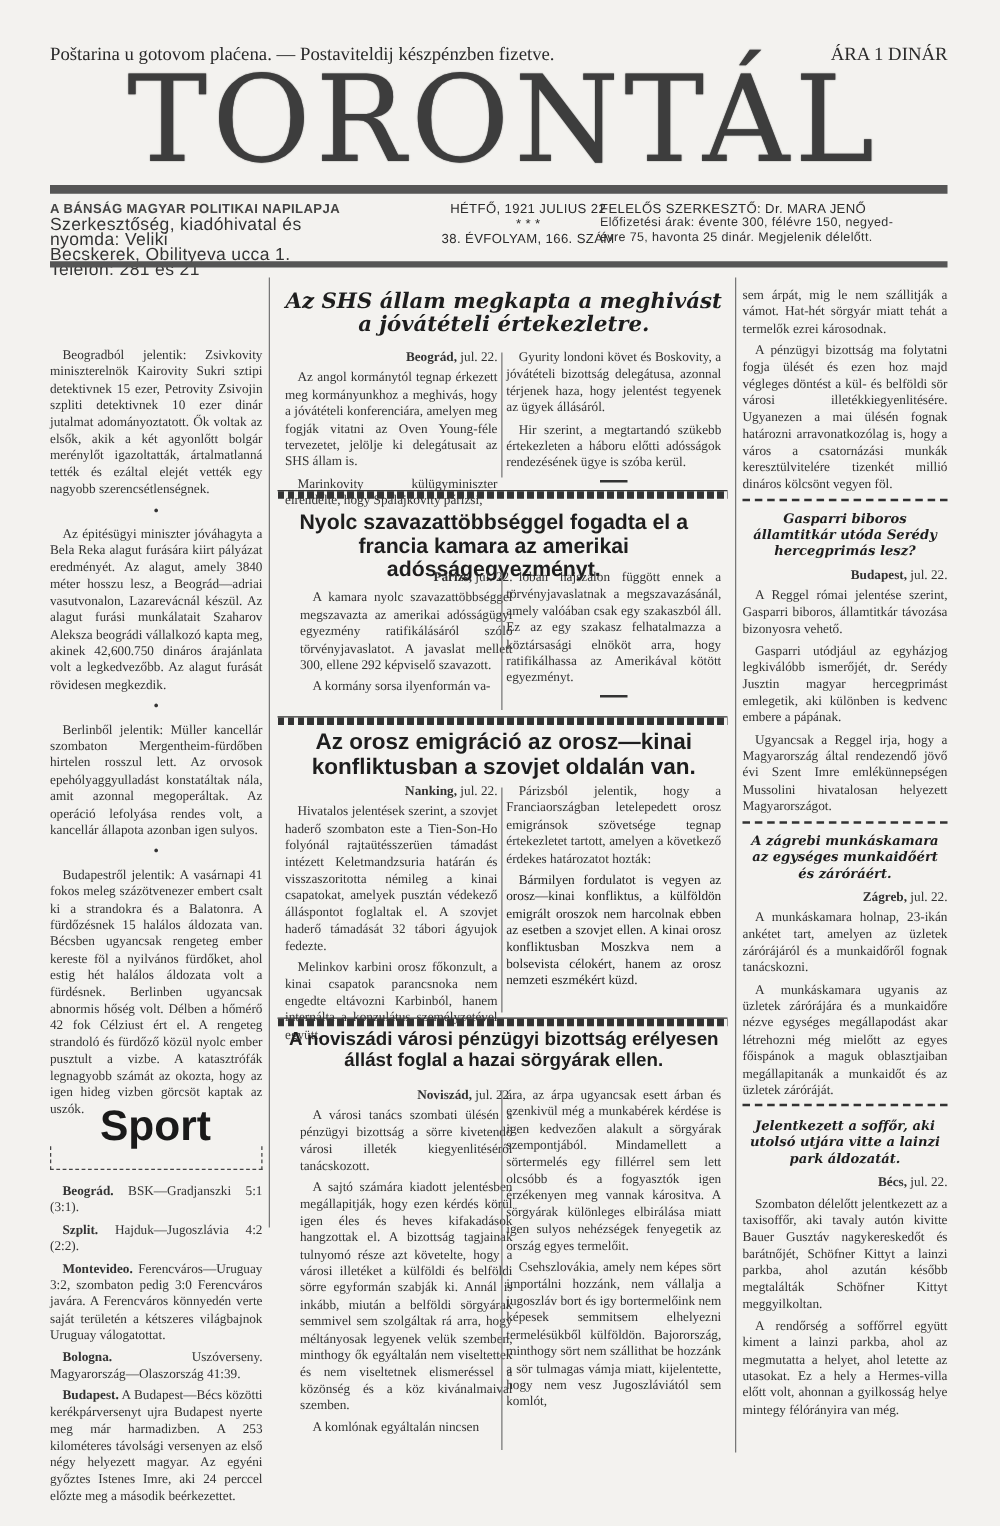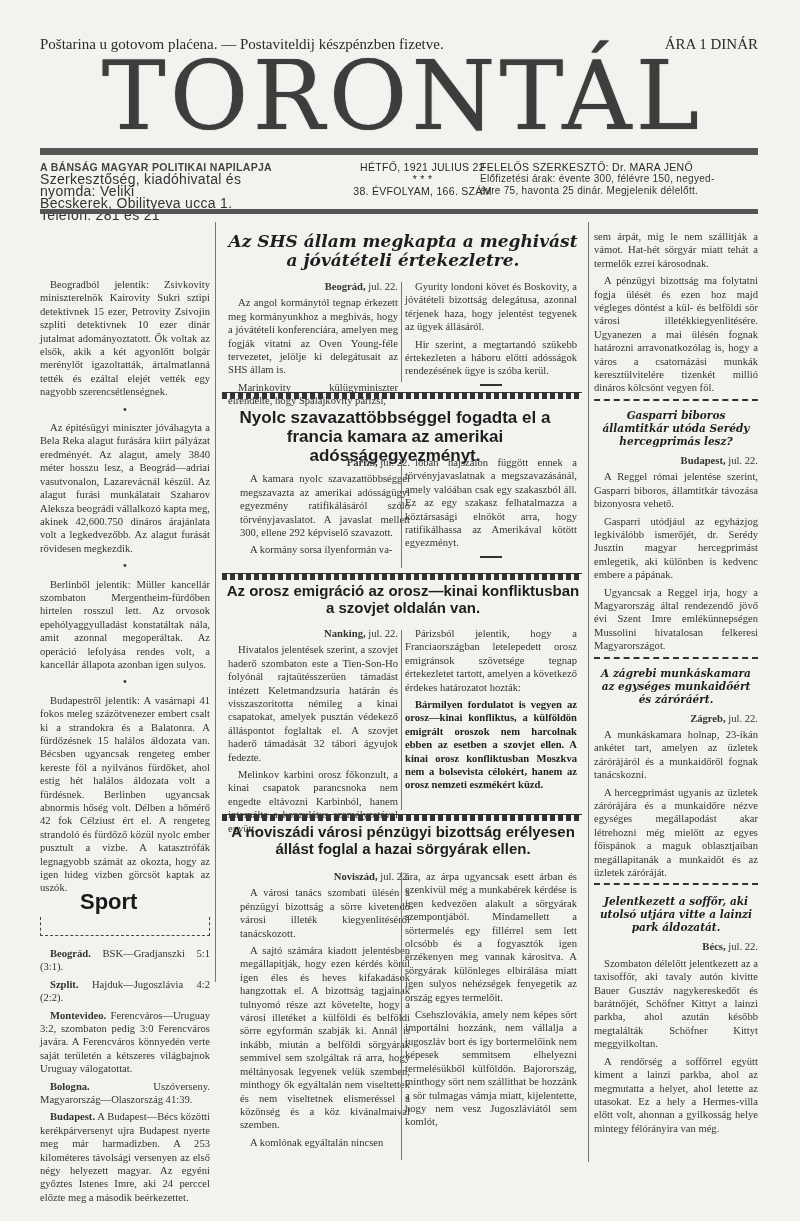--- a/index.html
+++ b/index.html
@@ -11,31 +11,31 @@
   .thickrule { position:absolute; left:40px; right:42px; height:7px; background:#555; }
   .hdrow { position:absolute; top:161px; left:40px; right:42px; font-size:10.5px; font-family:"Liberation Sans", sans-serif; letter-spacing:0.3px; }
   .hd-left { position:absolute; left:0; width:240px; }
   .hd-mid { position:absolute; left:305px; width:155px; text-align:center; }
   .hd-right { position:absolute; left:440px; width:318px; }
   .hd-left .l1 { font-weight:bold; color:#444; }
   .hd-left .l2, .hd-left .l3 { font-size:14px; line-height:12px; color:#333; }
   .hd-right .l2, .hd-right .l3 { font-size:10px; line-height:12px; color:#333; text-align:justify; }
   .col { position:absolute; font-size:10.6px; line-height:13.4px; text-align:justify; color:#333; }
   .col p { margin:0 0 4px 0; text-indent:10px; }
-  .col .bold { font-weight:bold; color:#222; }
+  .col .bold { font-weight:normal; color:#222; }
   .dot { text-align:center; font-weight:bold; font-size:11px; margin:2px 0 5px; }
   .vrule { position:absolute; width:1px; background:#777; }
   .headline { position:absolute; text-align:center; font-family:"Liberation Sans", sans-serif; font-weight:bold; color:#1e1e1e; line-height:1.12; }
   .headline.italic { font-family:"DejaVu Serif", serif; font-style:italic; }
   .dateline { text-align:right; margin:0 0 3px 0; }
   .dateline b { font-weight:bold; }
   .beaded { position:absolute; height:6px; background:repeating-linear-gradient(90deg,#333 0 5px,transparent 5px 8px); border-top:1px solid #333; }
   .shortbar { width:22px; height:2px; background:#333; margin:6px auto; }
   .sportbox { position:relative; margin:6px 0 6px; height:40px; }
-  .sportbox .title { position:absolute; left:40px; top:-6px; font-family:"Liberation Sans", sans-serif; font-weight:bold; font-size:22px; color:#1a1a1a; }
+  .sportbox .title { position:absolute; left:40px; top:-6px; font-family:"Liberation Sans", sans-serif; font-weight:bold; font-size:34px; color:#1a1a1a; }
   .sportbox .frame { position:absolute; left:0; right:0; top:16px; height:18px; border:1px dashed #444; border-top:none; }
   .subhead { text-align:center; font-family:"DejaVu Serif", serif; font-style:italic; font-weight:bold; font-size:10.5px; line-height:13px; color:#1e1e1e; margin:4px 0 6px; }
 </style>
 </head>
 <body>
 
 <div class="page">
 
   <div class="topline">
     <span>Poštarina u gotovom plaćena. — Postaviteldij készpénzben fizetve.</span>
@@ -114,21 +114,21 @@
     <p>A kormány sorsa ilyenformán va-</p>
   </div>
   <div class="col" style="left:405px;top:456px;width:172px;">
     <p>lóban hajszálon függött ennek a törvényjavaslatnak a megszavazásánál, amely valóában csak egy szakaszból áll. Ez az egy szakasz felhatalmazza a köztársasági elnököt arra, hogy ratifikálhassa az Amerikával kötött egyezményt.</p>
     <div class="shortbar"></div>
   </div>
   <div class="vrule" style="left:401px;top:458px;height:110px;"></div>
 
   <div class="beaded" style="left:222px;top:573px;width:360px;"></div>
 
-  <div class="headline" style="left:222px;top:583px;width:362px;font-size:15px;">Az orosz emigráció az orosz—kinai konfliktusban a szovjet oldalán van.</div>
+  <div class="headline" style="left:222px;top:583px;width:362px;font-size:18px;">Az orosz emigráció az orosz—kinai konfliktusban a szovjet oldalán van.</div>
   <div class="col" style="left:228px;top:627px;width:170px;">
     <div class="dateline"><b>Nanking,</b> <span>jul. 22.</span></div>
     <p>Hivatalos jelentések szerint, a szovjet haderő szombaton este a Tien-Son-Ho folyónál rajtaütésszerüen támadást intézett Keletmandzsuria határán és visszaszoritotta némileg a kinai csapatokat, amelyek pusztán védekező álláspontot foglaltak el. A szovjet haderő támadását 32 tábori ágyujok fedezte.</p>
     <p>Melinkov karbini orosz főkonzult, a kinai csapatok parancsnoka nem engedte eltávozni Karbinból, hanem internálta a konzulátus személyzetével együtt.</p>
   </div>
   <div class="col" style="left:405px;top:627px;width:172px;">
     <p>Párizsból jelentik, hogy a Franciaországban letelepedett orosz emigránsok szövetsége tegnap értekezletet tartott, amelyen a következő érdekes határozatot hozták:</p>
     <p class="bold">Bármilyen fordulatot is vegyen az orosz—kinai konfliktus, a külföldön emigrált oroszok nem harcolnak ebben az esetben a szovjet ellen. A kinai orosz konfliktusban Moszkva nem a bolsevista célokért, hanem az orosz nemzeti eszmékért küzd.</p>
   </div>
   <div class="vrule" style="left:401px;top:630px;height:180px;"></div>
@@ -150,27 +150,27 @@
 
   <div class="col" style="left:594px;top:230px;width:164px;">
     <p style="text-indent:0">sem árpát, mig le nem szállitják a vámot. Hat-hét sörgyár miatt tehát a termelők ezrei károsodnak.</p>
     <p>A pénzügyi bizottság ma folytatni fogja ülését és ezen hoz majd végleges döntést a kül- és belföldi sör városi illetékkiegyenlitésére. Ugyanezen a mai ülésén fognak határozni arravonatkozólag is, hogy a város a csatornázási munkák keresztülvitelére tizenkét millió dináros kölcsönt vegyen föl.</p>
     <div style="height:4px;border-top:2px dashed #333;margin:4px 0 4px;"></div>
 
     <div class="subhead">Gasparri biboros államtitkár utóda Serédy hercegprimás lesz?</div>
     <div class="dateline"><b>Budapest,</b> <span>jul. 22.</span></div>
     <p>A Reggel római jelentése szerint, Gasparri biboros, államtitkár távozása bizonyosra vehető.</p>
     <p>Gasparri utódjául az egyházjog legkiválóbb ismerőjét, dr. Serédy Jusztin magyar hercegprimást emlegetik, aki különben is kedvenc embere a pápának.</p>
-    <p>Ugyancsak a Reggel irja, hogy a Magyarország által rendezendő jövő évi Szent Imre emlékünnepségen Mussolini hivatalosan felkeresi Magyarországot.</p>
+    <p>Ugyancsak a Reggel irja, hogy a Magyarország által rendezendő jövő évi Szent Imre emlékünnepségen Mussolini hivatalosan helyezett Magyarországot.</p>
     <div style="height:4px;border-top:2px dashed #333;margin:4px 0 4px;"></div>
 
     <div class="subhead">A zágrebi munkáskamara az egységes munkaidőért és záróráért.</div>
     <div class="dateline"><b>Zágreb,</b> <span>jul. 22.</span></div>
     <p>A munkáskamara holnap, 23-ikán ankétet tart, amelyen az üzletek zárórájáról és a munkaidőről fognak tanácskozni.</p>
-    <p>A hercegprimást ugyanis az üzletek zárórájára és a munkaidőre nézve egységes megállapodást akar létrehozni még mielőtt az egyes főispánok a maguk oblasztjaiban megállapitanák a munkaidőt és az üzletek záróráját.</p>
+    <p>A munkáskamara ugyanis az üzletek zárórájára és a munkaidőre nézve egységes megállapodást akar létrehozni még mielőtt az egyes főispánok a maguk oblasztjaiban megállapitanák a munkaidőt és az üzletek záróráját.</p>
     <div style="height:4px;border-top:2px dashed #333;margin:4px 0 6px;"></div>
 
     <div class="subhead">Jelentkezett a soffőr, aki utolsó utjára vitte a lainzi park áldozatát.</div>
     <div class="dateline"><b>Bécs,</b> <span>jul. 22.</span></div>
     <p>Szombaton délelőtt jelentkezett az a taxisoffőr, aki tavaly autón kivitte Bauer Gusztáv nagykereskedőt és barátnőjét, Schöfner Kittyt a lainzi parkba, ahol azután később megtalálták Schöfner Kittyt meggyilkoltan.</p>
     <p>A rendőrség a soffőrrel együtt kiment a lainzi parkba, ahol az megmutatta a helyet, ahol letette az utasokat. Ez a hely a Hermes-villa előtt volt, ahonnan a gyilkosság helye mintegy félórányira van még.</p>
   </div>
 
 </div>
 

